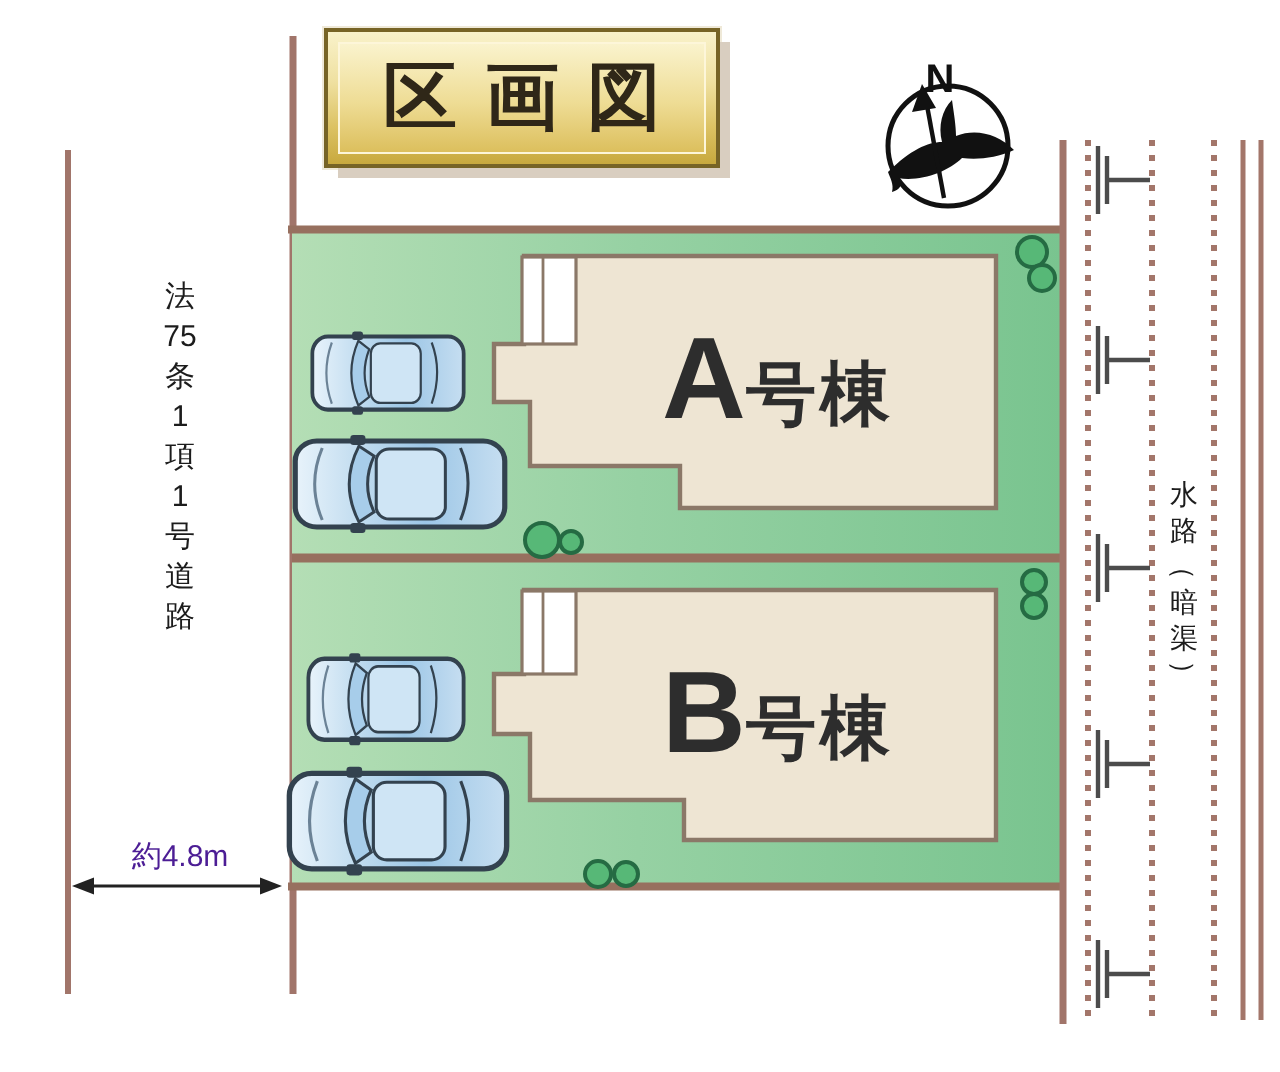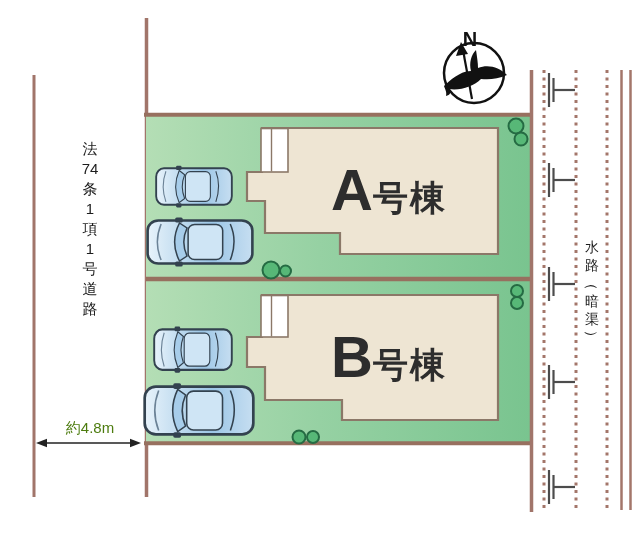--- a/index.html
+++ b/index.html
@@ -21,21 +21,21 @@
 
   
   .vlabel{position:absolute;display:flex;flex-direction:column;align-items:center;color:#1c1c1c;}
   .vlabel span{display:block;text-align:center;}
   .vlabel .rot{transform:rotate(90deg);}
   .road-label{left:74px;top:139px;width:32px;font-size:15px;line-height:20px;}
   .water-label{left:582px;top:238px;width:20px;font-size:14px;line-height:18px;}
 
   
   .width-label{position:absolute;left:43px;top:419px;width:94px;text-align:center;
-               font-size:15px;color:#4d7c0f;}
+               font-size:15px;color:#4c1d95;}
 
   
   .bldg-label{position:absolute;left:262px;width:236px;height:80px;padding-left:18px;box-sizing:border-box;
               display:flex;align-items:baseline;justify-content:center;color:#2d2d2d;}
   .bldg-label .big{font-size:58px;font-weight:700;line-height:80px;}
   .bldg-label .small{font-size:35px;font-weight:600;letter-spacing:2px;}
   .bldg-label-a{top:150px;}
   .bldg-label-b{top:317px;}
 </style>
 </head>
@@ -148,24 +148,29 @@
       <circle cx="474" cy="73" r="30" fill="none" stroke="#111111" stroke-width="2.5"></circle>
       <path fill="#111111" d="M444,86 C455,75 464,71 471,71 C469,63 471,55 476,50 C477,57 478,63 478,68
                C488,64 499,67 507,75 C498,79 489,80 481,79 C474,86 460,91 449,89
                C452,92 450,95 446,96 C447,92 445,89 444,86 Z"></path>
       <line x1="472" y1="99" x2="463" y2="50" stroke="#111111" stroke-width="2.2"></line>
       <polygon points="461,42 456,56 468,54" fill="#111111"></polygon>
       <text x="470" y="46" text-anchor="middle" font-size="20" font-weight="bold" fill="#111111" font-family="Liberation Sans, sans-serif">N</text>
     </g>
   </svg>
 
+  <div class="title-box">
+    <div class="title-inner">
+      <span class="title-text">区画図</span>
+    </div>
+  </div>
 
   <div class="vlabel road-label">
       <span>法</span>
-      <span>74</span>
+      <span>75</span>
       <span>条</span>
       <span>1</span>
       <span>項</span>
       <span>1</span>
       <span>号</span>
       <span>道</span>
       <span>路</span>
     </div>
 
   <div class="width-label">約4.8m</div>

